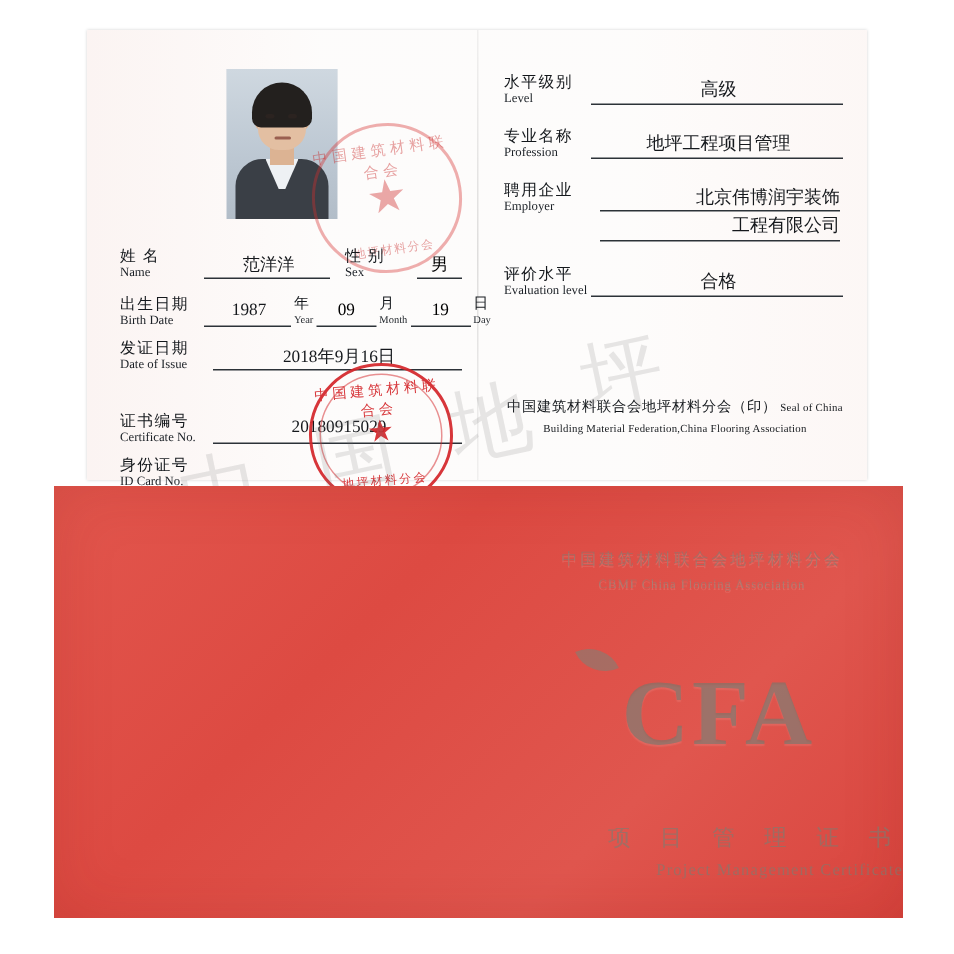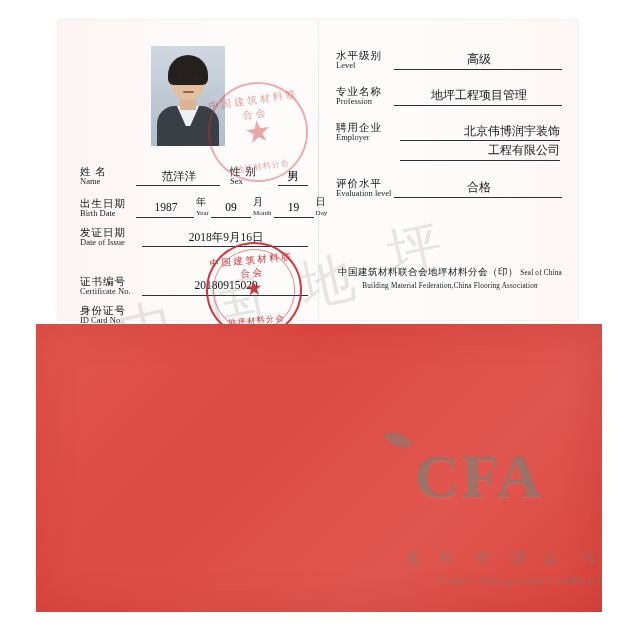--- a/index.html
+++ b/index.html
@@ -578,20 +578,24 @@
     </div>
   </div>
 
   <div class="wm w1">中</div>
   <div class="wm w2">国</div>
   <div class="wm w3">地</div>
   <div class="wm w4">坪</div>
 
   <div class="cover">
     <div class="cover-inner">
+      <div class="cover-assoc">
+        <span>中国建筑材料联合会地坪材料分会</span>
+        <span class="en">CBMF China Flooring Association</span>
+      </div>
 
       <div class="cfa">
         <span class="leaf"></span><span>CFA</span>
       </div>
 
       <div class="cover-title">
         <span>项 目 管 理 证 书</span>
         <span class="en">Project Management Certificate</span>
       </div>
     </div>

